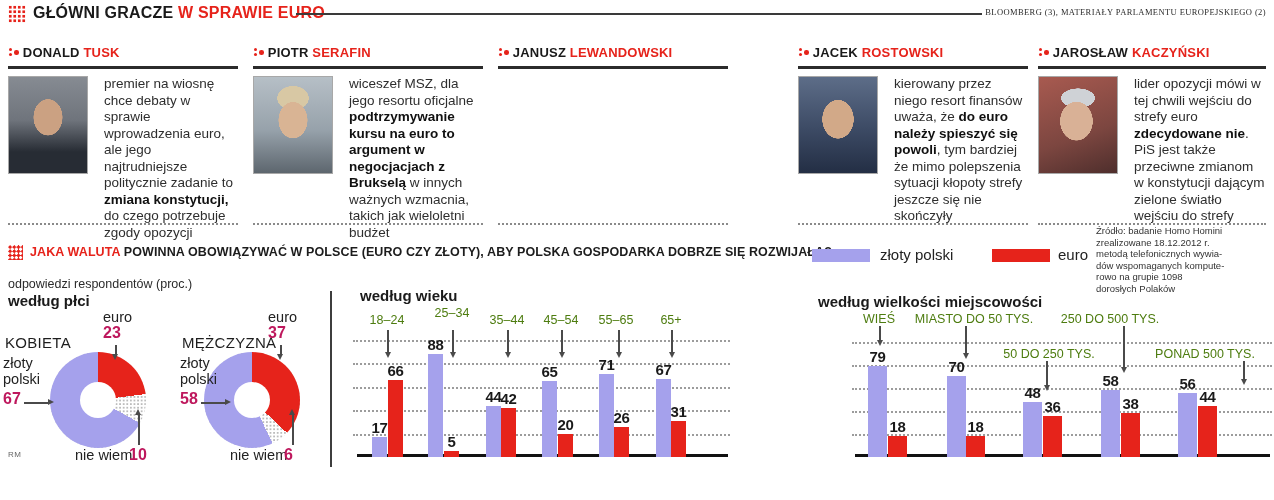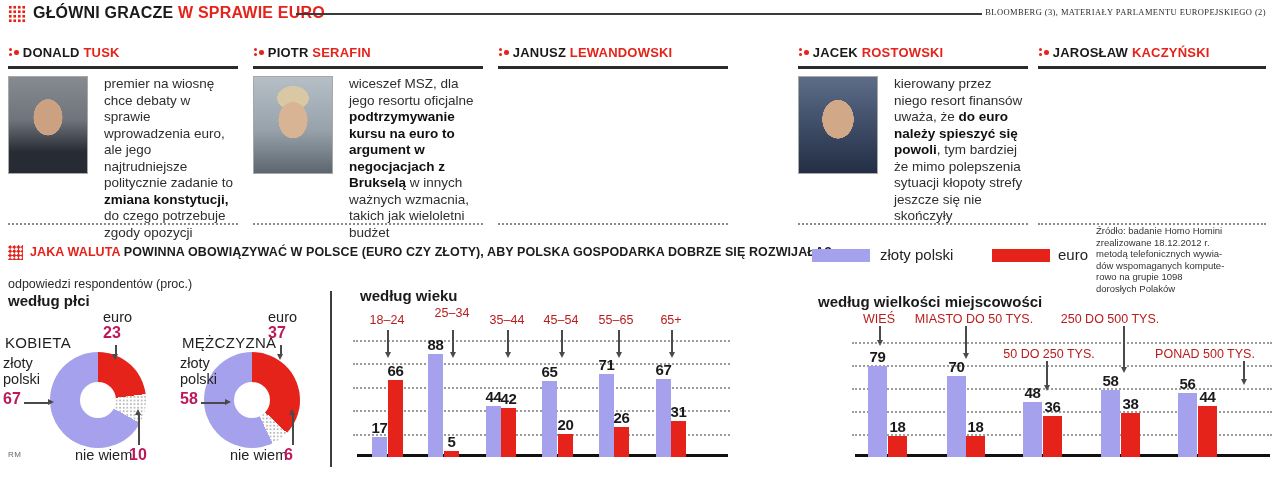--- a/index.html
+++ b/index.html
@@ -54,21 +54,21 @@
   .pie-hole{position:absolute;left:50%;top:50%;width:36px;height:36px;margin:-18px 0 0 -18px;background:#fff;border-radius:50%}
   .pie-group{font-size:15px;color:#1e1e1e;letter-spacing:.3px}
   .pie-lab{font-size:14.5px;color:#222;line-height:16px}
   .pie-num{font-size:16px;font-weight:700;color:#be185d}
 
   
   .gridline{height:0;border-top:2px dotted #9c9c9c}
   .axis-line{background:#111}
   .bar{}
   .bar-val{font-size:15px;font-weight:700;letter-spacing:-.3px;transform:translateX(-50%);white-space:nowrap}
-  .cat-label{font-size:12.5px;color:#b91c1c;transform:translateX(-50%);white-space:nowrap}
+  .cat-label{font-size:12.5px;color:#4d7c0f;transform:translateX(-50%);white-space:nowrap}
   .vstem{width:2px;background:#4a4a4a}
   .hstem{height:2px;background:#4a4a4a}
   .ah-d{width:0;height:0;border-left:3.5px solid rgba(0,0,0,0);border-right:3.5px solid rgba(0,0,0,0);border-top:6px solid #4a4a4a}
   .ah-u{width:0;height:0;border-left:3.5px solid rgba(0,0,0,0);border-right:3.5px solid rgba(0,0,0,0);border-bottom:6px solid #4a4a4a}
   .ah-r{width:0;height:0;border-top:3.5px solid rgba(0,0,0,0);border-bottom:3.5px solid rgba(0,0,0,0);border-left:6px solid #4a4a4a}
 </style>
 </head>
 <body>
 
 <div class="abs hdr-icon" style="left:8px;top:5px"></div>
@@ -100,20 +100,24 @@
   <div class="pname"><span class="name-icon"></span> <span class="pfirst">JACEK</span> <span class="plast">ROSTOWSKI</span></div>
   <div class="prule"></div>
   <div class="pbody">
     <div class="photo photo-3"></div>
     <div class="ptext"><span>kierowany przez niego resort finansów uważa, że </span><span class="b">do euro należy spieszyć się powoli</span><span>, tym bardziej że mimo polepszenia sytuacji kłopoty strefy jeszcze się nie skończyły</span></div>
   </div>
 </div>
 <div class="abs profile" style="left:1038px;top:45px;width:228px">
   <div class="pname"><span class="name-icon"></span> <span class="pfirst">JAROSŁAW</span> <span class="plast">KACZYŃSKI</span></div>
   <div class="prule"></div>
+  <div class="pbody">
+    <div class="photo photo-4"></div>
+    <div class="ptext"><span>lider opozycji mówi w tej chwili wejściu do strefy euro </span><span class="b">zdecydowane nie</span><span>. PiS jest także przeciwne zmianom w konstytucji dającym zielone światło wejściu do strefy</span></div>
+  </div>
 </div>
 
 <div class="abs hdr-icon sm" style="left:8px;top:245px"></div>
 <div class="abs q-title" style="left:30px;top:245px"><span class="red">JAKA WALUTA</span> <span>POWINNA OBOWIĄZYWAĆ W POLSCE (EURO CZY ZŁOTY), ABY POLSKA GOSPODARKA DOBRZE SIĘ ROZWIJAŁA?</span></div>
 
 <div class="abs sw" id="legend-sw-0" style="left: 812px; top: 249px; background: rgb(165, 161, 236);"></div>
 <div class="abs leg-label" style="left:880px;top:246px">złoty polski</div>
 <div class="abs sw" id="legend-sw-1" style="left: 992px; top: 249px; background: rgb(230, 35, 27);"></div>
 <div class="abs leg-label" style="left:1058px;top:246px">euro</div>
 

